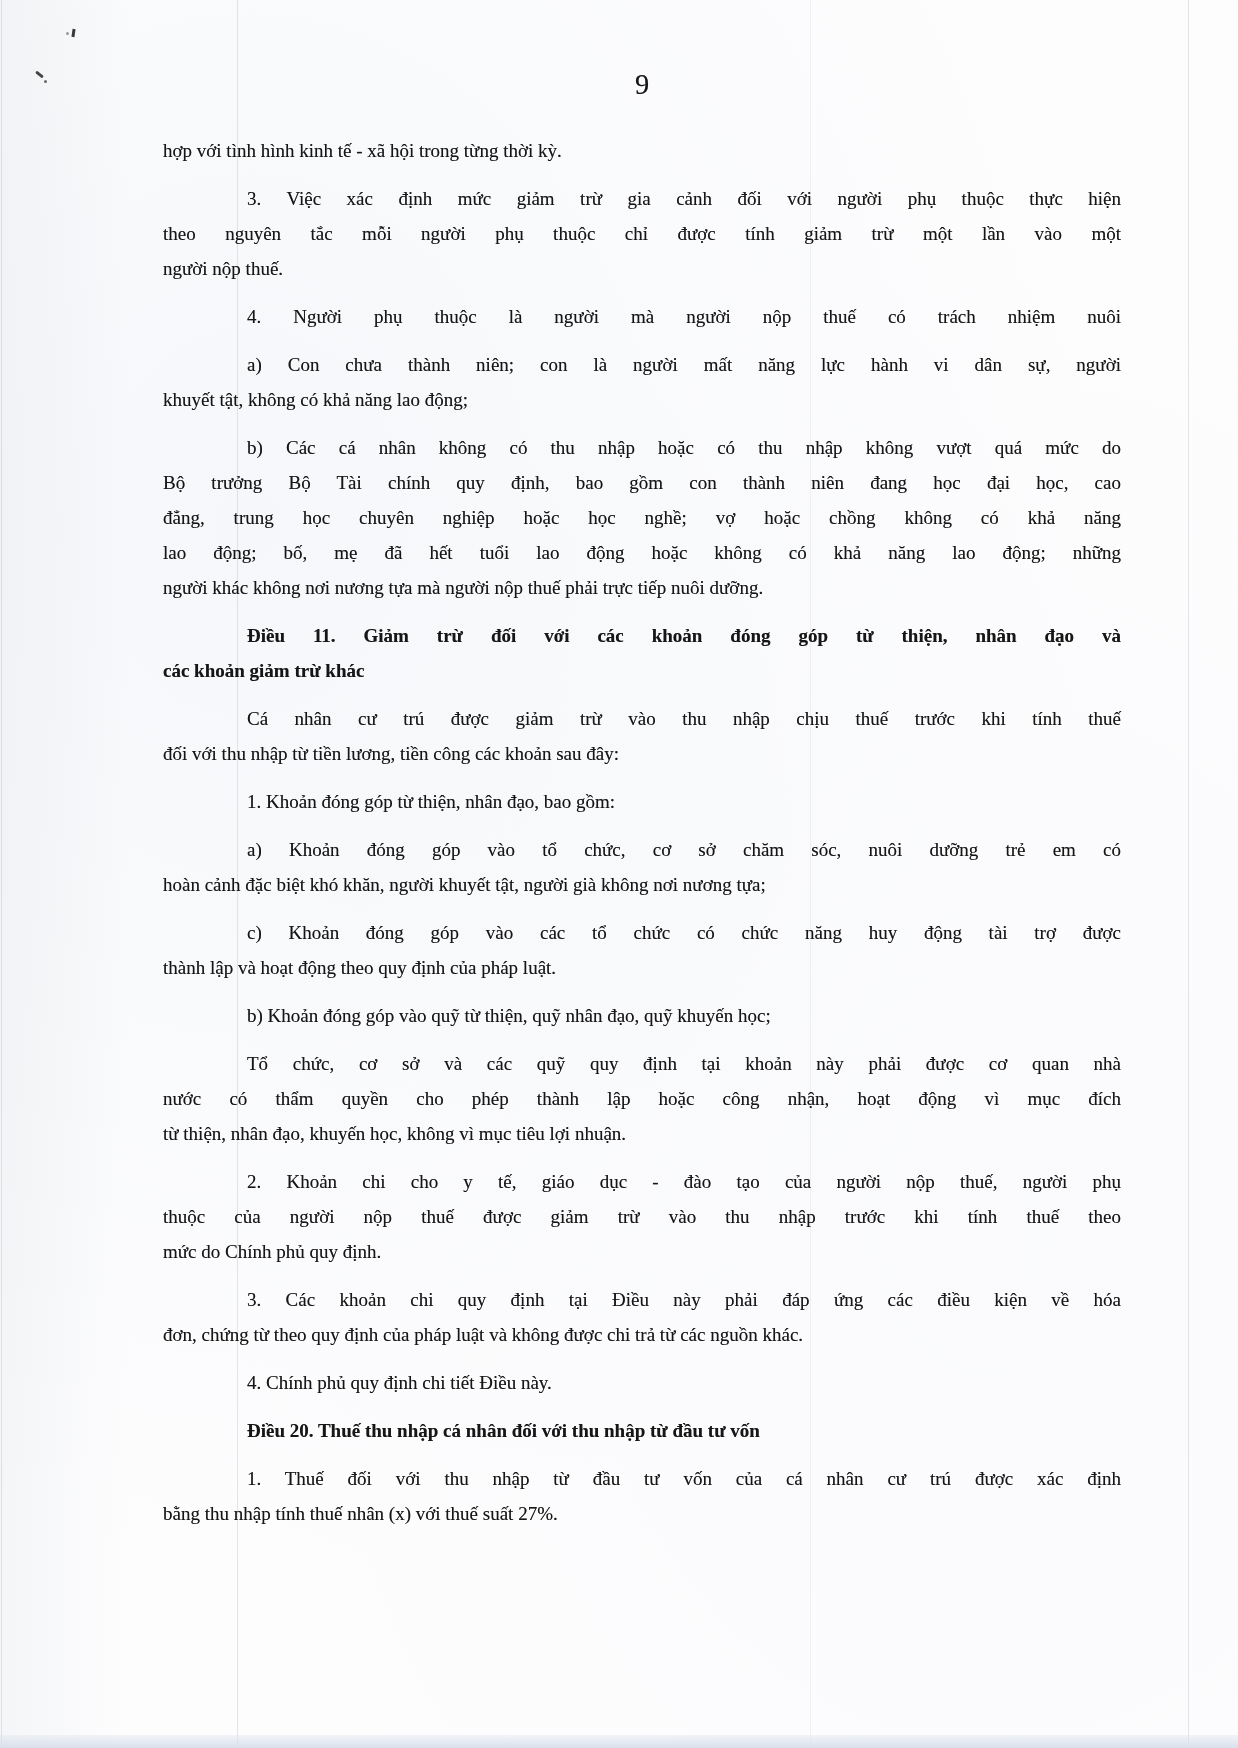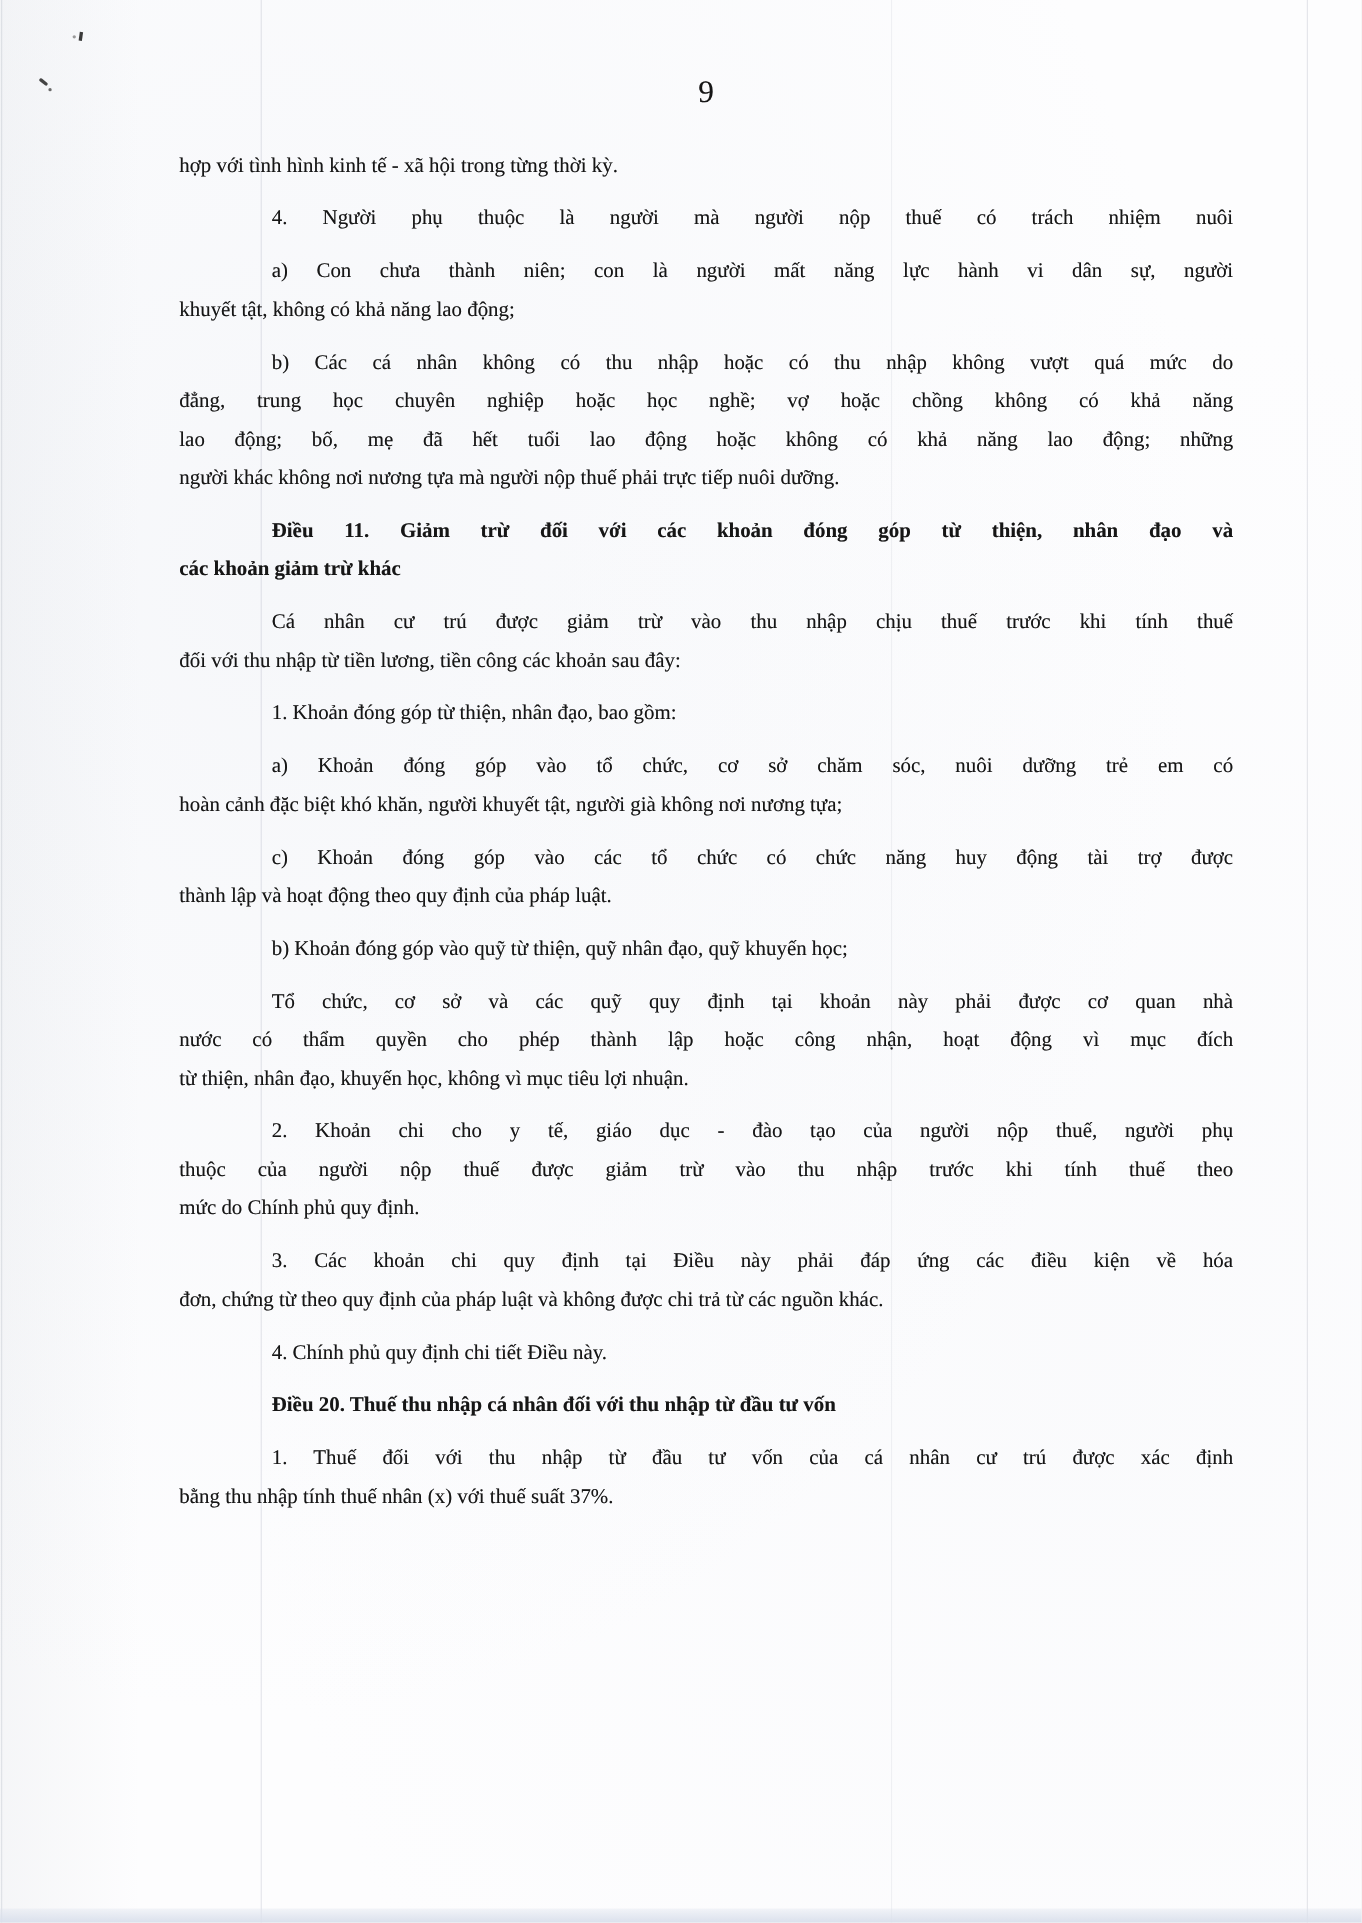--- a/index.html
+++ b/index.html
@@ -89,28 +89,34 @@
   <div class="artifact a-tick2"></div>
   <div class="artifact a-dot2"></div>
 
   <div class="page-number">9</div>
 
   <div class="textblock" id="paragraphs">
       <div class="para">
         <div class="line">hợp với tình hình kinh tế - xã hội trong từng thời kỳ.</div>
       </div>
       <div class="para">
+        <div class="line ind just">3. Việc xác định mức giảm trừ gia cảnh đối với người phụ thuộc thực hiện</div>
+        <div class="line just">theo nguyên tắc mỗi người phụ thuộc chỉ được tính giảm trừ một lần vào một</div>
+        <div class="line">người nộp thuế.</div>
+      </div>
+      <div class="para">
         <div class="line ind just">4. Người phụ thuộc là người mà người nộp thuế có trách nhiệm nuôi</div>
       </div>
       <div class="para">
         <div class="line ind just">a) Con chưa thành niên; con là người mất năng lực hành vi dân sự, người</div>
         <div class="line">khuyết tật, không có khả năng lao động;</div>
       </div>
       <div class="para">
         <div class="line ind just">b) Các cá nhân không có thu nhập hoặc có thu nhập không vượt quá mức do</div>
+        <div class="line just">Bộ trưởng Bộ Tài chính quy định, bao gồm con thành niên đang học đại học, cao</div>
         <div class="line just">đẳng, trung học chuyên nghiệp hoặc học nghề; vợ hoặc chồng không có khả năng</div>
         <div class="line just">lao động; bố, mẹ đã hết tuổi lao động hoặc không có khả năng lao động; những</div>
         <div class="line">người khác không nơi nương tựa mà người nộp thuế phải trực tiếp nuôi dưỡng.</div>
       </div>
       <div class="para heading">
         <div class="line ind just">Điều 11. Giảm trừ đối với các khoản đóng góp từ thiện, nhân đạo và</div>
         <div class="line">các khoản giảm trừ khác</div>
       </div>
       <div class="para">
         <div class="line ind just">Cá nhân cư trú được giảm trừ vào thu nhập chịu thuế trước khi tính thuế</div>
@@ -145,18 +151,18 @@
         <div class="line">đơn, chứng từ theo quy định của pháp luật và không được chi trả từ các nguồn khác.</div>
       </div>
       <div class="para">
         <div class="line ind">4. Chính phủ quy định chi tiết Điều này.</div>
       </div>
       <div class="para heading">
         <div class="line ind">Điều 20. Thuế thu nhập cá nhân đối với thu nhập từ đầu tư vốn</div>
       </div>
       <div class="para">
         <div class="line ind just">1. Thuế đối với thu nhập từ đầu tư vốn của cá nhân cư trú được xác định</div>
-        <div class="line">bằng thu nhập tính thuế nhân (x) với thuế suất 37%.</div>
+        <div class="line">bằng thu nhập tính thuế nhân (x) với thuế suất 27%.</div>
       </div>
     </div>
 
   <div class="bottom-band"></div>
 </div>
 
 </body></html>

